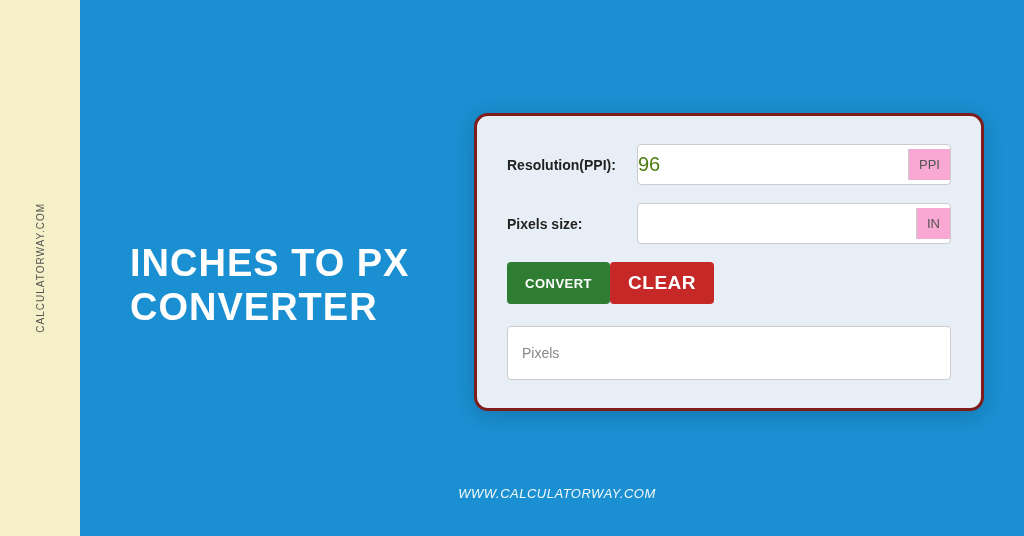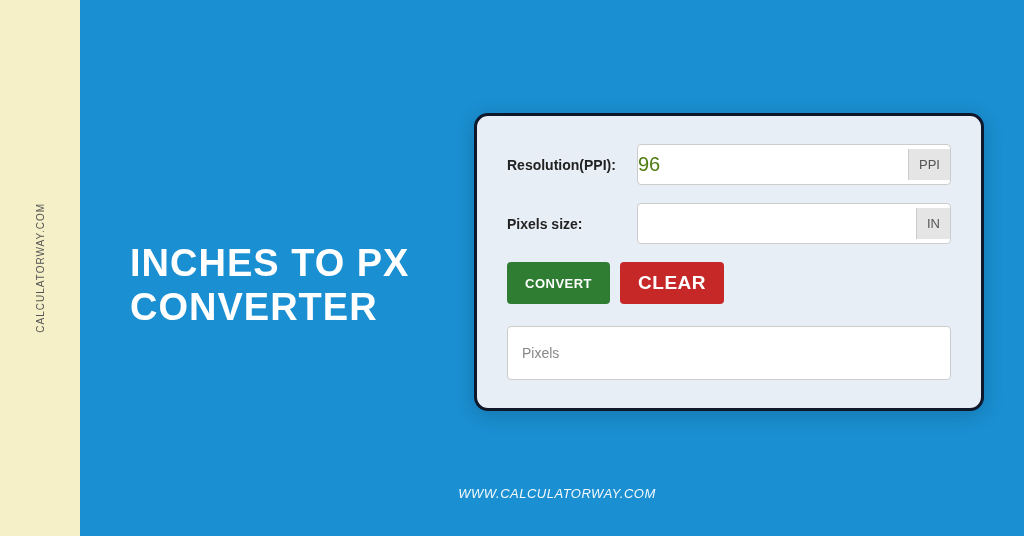--- a/index.html
+++ b/index.html
@@ -70,21 +70,21 @@
       line-height: 1.15;
       text-transform: uppercase;
       letter-spacing: 1px;
       max-width: 280px;
     }
 
     
     .card {
       background: #e8eef5;
       border-radius: 14px;
-      border: 3px solid #0f172a;
+      border: 3px solid #7f1d1d;
       padding: 28px 30px 28px 30px;
       width: 510px;
       min-height: 250px;
       box-shadow: 0 4px 20px rgba(0,0,0,0.18);
     }
 
     .form-row {
       display: flex;
       align-items: center;
       margin-bottom: 18px;
@@ -115,30 +115,29 @@
       padding: 8px 0;
       font-size: 20px;
       color: #4d7c0f;
       background: transparent;
     }
 
     .unit-label {
       padding: 8px 10px;
       font-size: 13px;
       color: #555;
-      background: #e5e5e5;
+      background: #f9a8d4;
       border-left: 1px solid #ccc;
       font-weight: 500;
       text-align: center;
     }
 
     
     .button-row {
       display: flex;
-      gap: 10px;
       margin-bottom: 22px;
     }
 
     .btn-convert {
       background: #2e7d32;
       color: #fff;
       border: none;
       border-radius: 4px;
       padding: 10px 18px;
       font-size: 13px;

